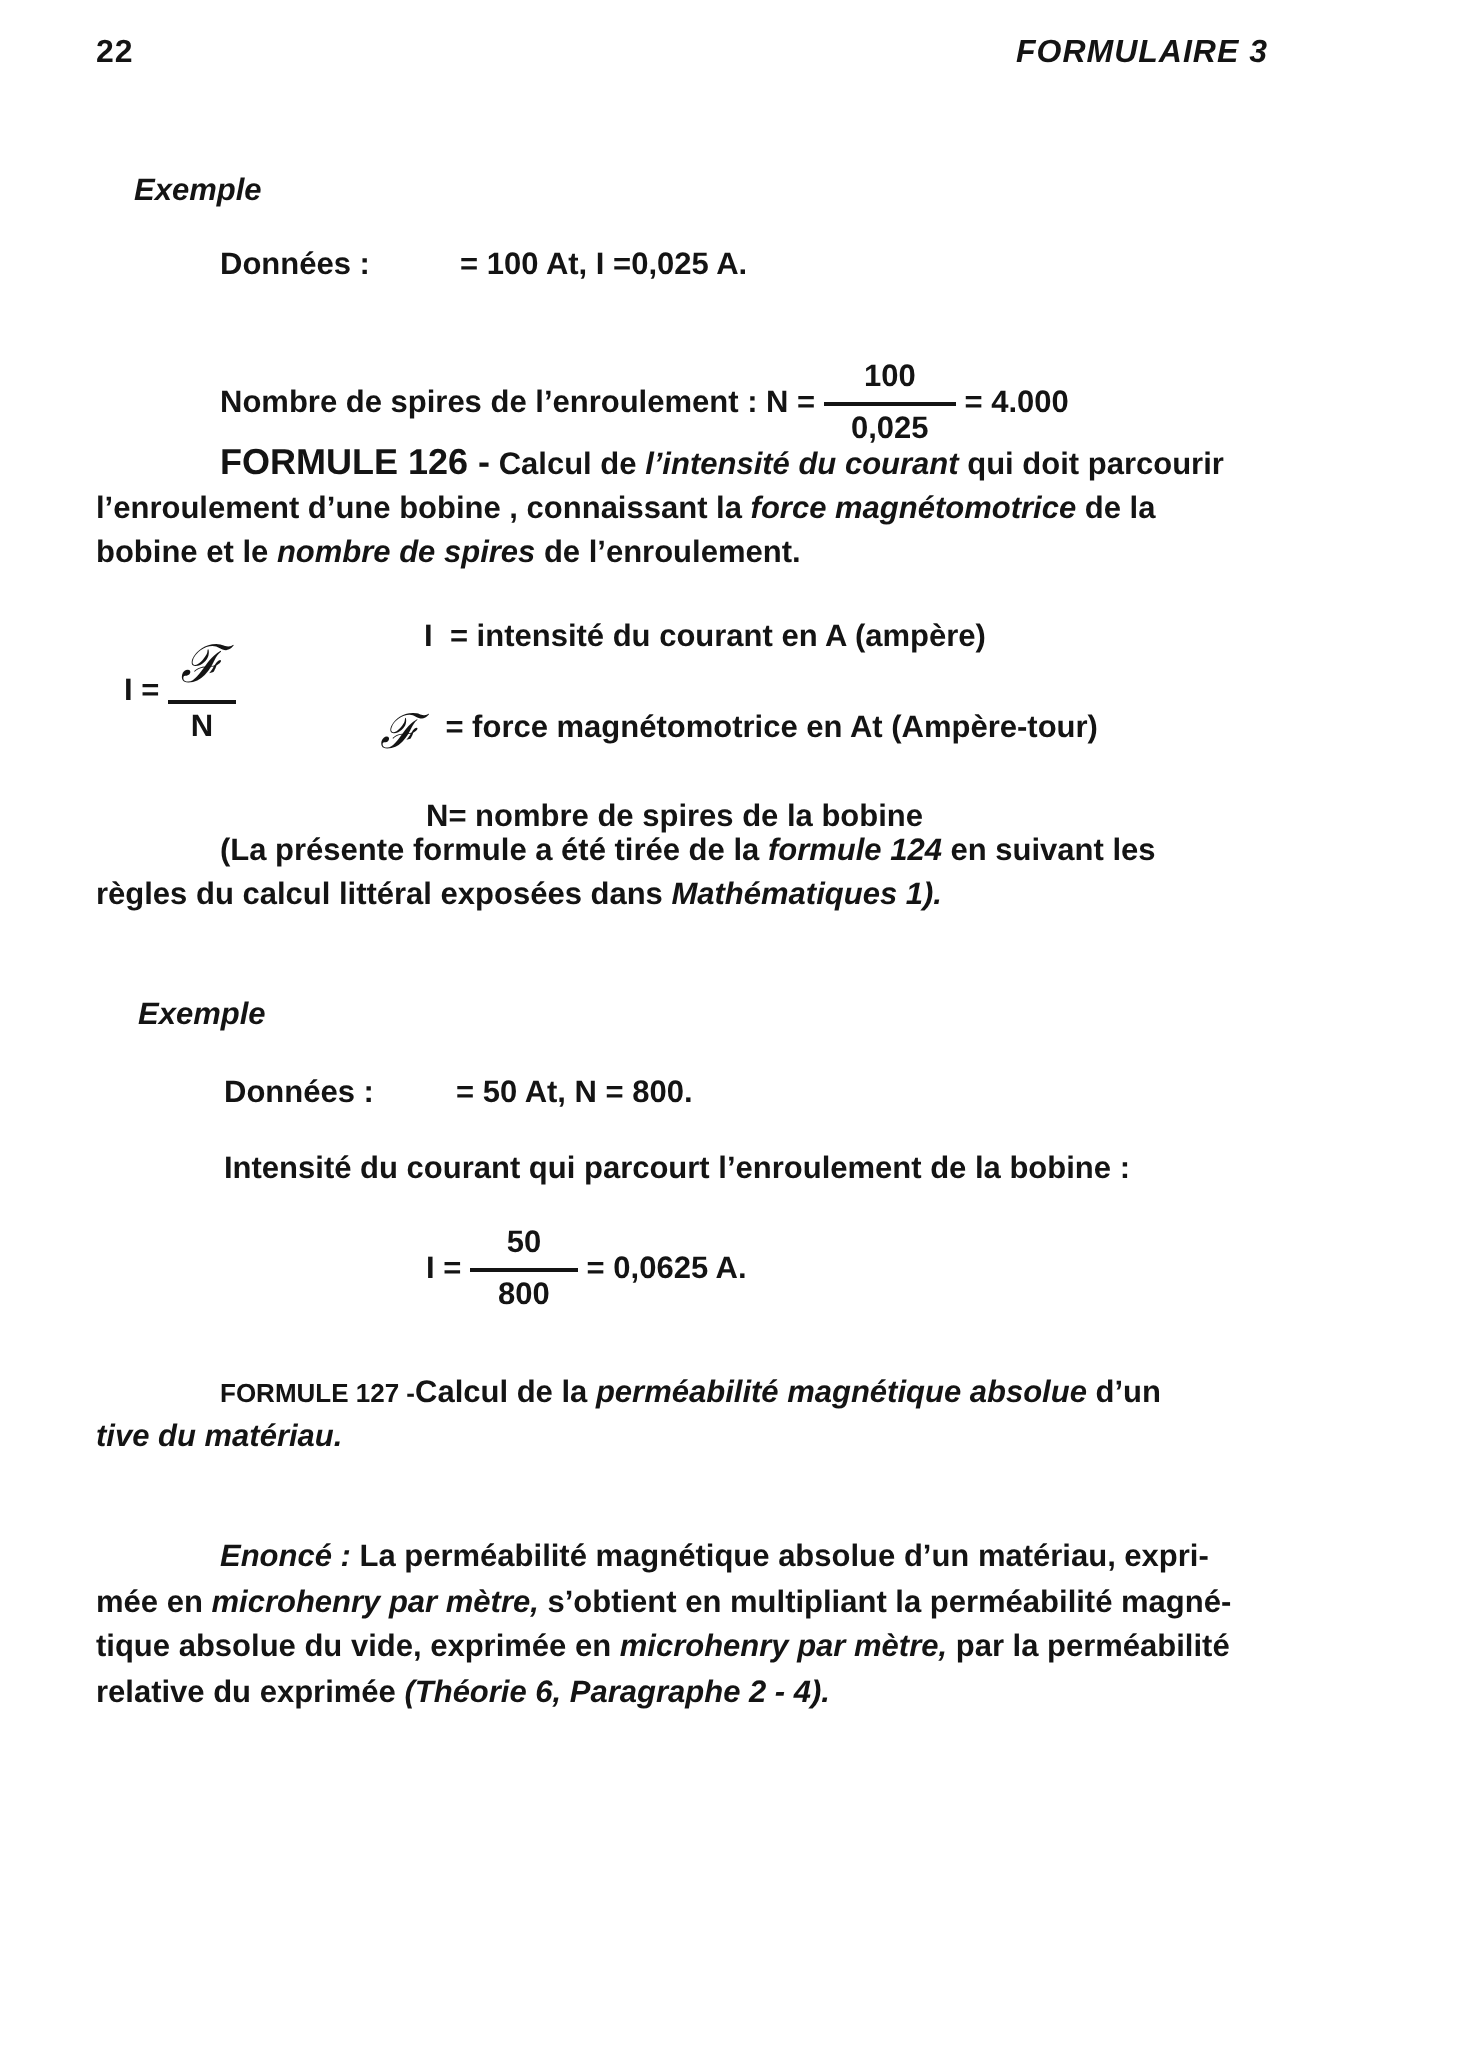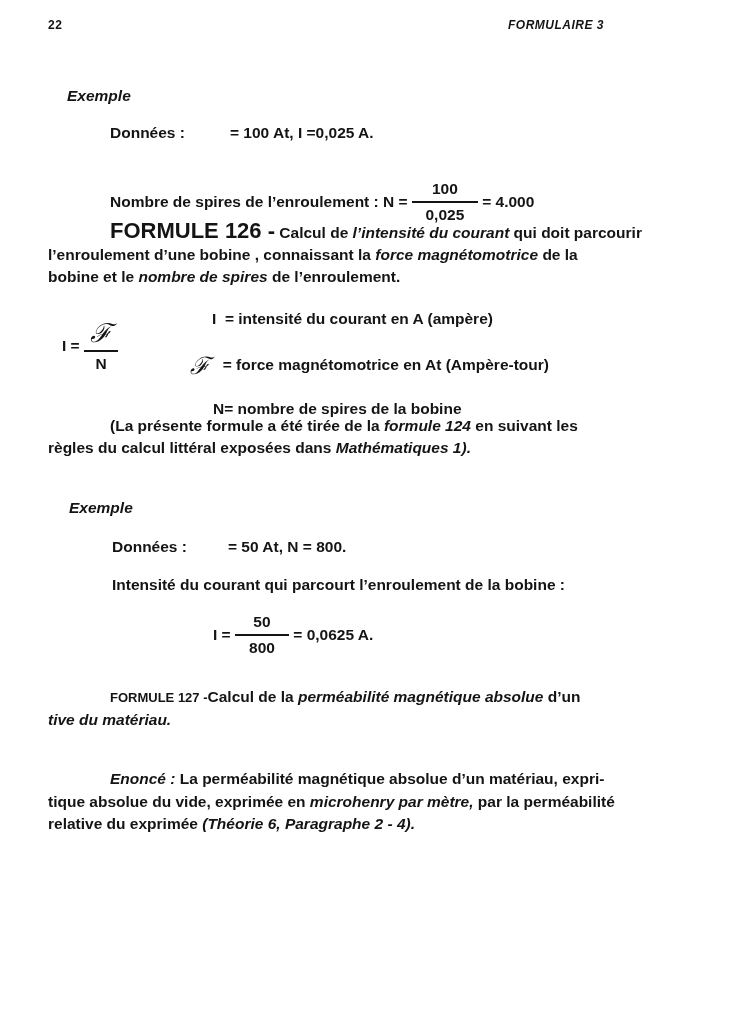--- a/index.html
+++ b/index.html
@@ -3,21 +3,21 @@
 <meta charset="utf-8">
 <style>
   html, body { margin: 0; padding: 0; background: #ffffff; }
   body {
     width: 742px; height: 1024px; position: relative; overflow: hidden;
     font-family: "Liberation Sans", sans-serif; color: #141414;
     font-weight: bold; font-size: 15.5px;
   }
   .abs { position: absolute; white-space: nowrap; }
   .it { font-style: italic; }
-  .hdr { font-size: 12px; letter-spacing: 0.5px; }
+  .hdr { font-size: 16px; letter-spacing: 0.5px; }
   .frac { display: inline-block; position: relative; text-align: center; vertical-align: middle; }
   .frac .num, .frac .den { display: block; line-height: 20px; }
   .frac .bar { display: block; height: 1.5px; background: #141414; margin: 2px 0; }
   .script { font-family: "DejaVu Serif", serif; font-style: italic; font-weight: normal; font-size: 26px; }
   .para { position: absolute; left: 48px; width: 620px; line-height: 22px; }
   .para .line { display: block; white-space: nowrap; }
   .indent { display: inline-block; width: 62px; }
 </style>
 </head>
 <body>
@@ -33,21 +33,21 @@
   <span class="frac" style="width:66px;">
     <span class="num">100</span>
     <span class="bar"></span>
     <span class="den">0,025</span>
   </span>
   <span style="vertical-align:middle;">= 4.000</span>
 </div>
 
 <div class="para" style="top:220px;">
   <span class="line">
-    <span class="indent"></span><span style="font-size:22px;">FORMULE 126 -</span>
+    <span class="indent"></span><span style="font-size:18px;">FORMULE 126 -</span>
     <span>Calcul de </span><span class="it">l’intensité du courant</span><span> qui doit parcourir</span>
   </span>
   <span class="line">
     <span>l’enroulement  d’une bobine  , connaissant la </span><span class="it">force magnétomotrice</span><span> de   la</span>
   </span>
   <span class="line">
     <span>bobine  et le </span><span class="it">nombre de spires</span><span> de l’enroulement.</span>
   </span>
 </div>
 
@@ -102,18 +102,21 @@
   <span class="line">
     <span class="it">tive du matériau.</span>
   </span>
 </div>
 
 <div class="para" style="top:768px; line-height:22.5px;">
   <span class="line">
     <span class="indent"></span><span class="it">Enoncé :</span><span> La perméabilité magnétique absolue d’un matériau, expri-</span>
   </span>
   <span class="line">
+    <span>mée en </span><span class="it">microhenry par mètre,</span><span> s’obtient en multipliant la perméabilité magné-</span>
+  </span>
+  <span class="line">
     <span>tique absolue du vide, exprimée en </span><span class="it">microhenry par mètre,</span><span> par la perméabilité</span>
   </span>
   <span class="line">
     <span>relative du exprimée </span><span class="it">(Théorie 6, Paragraphe 2 - 4).</span>
   </span>
 </div>
 
 </body></html>

